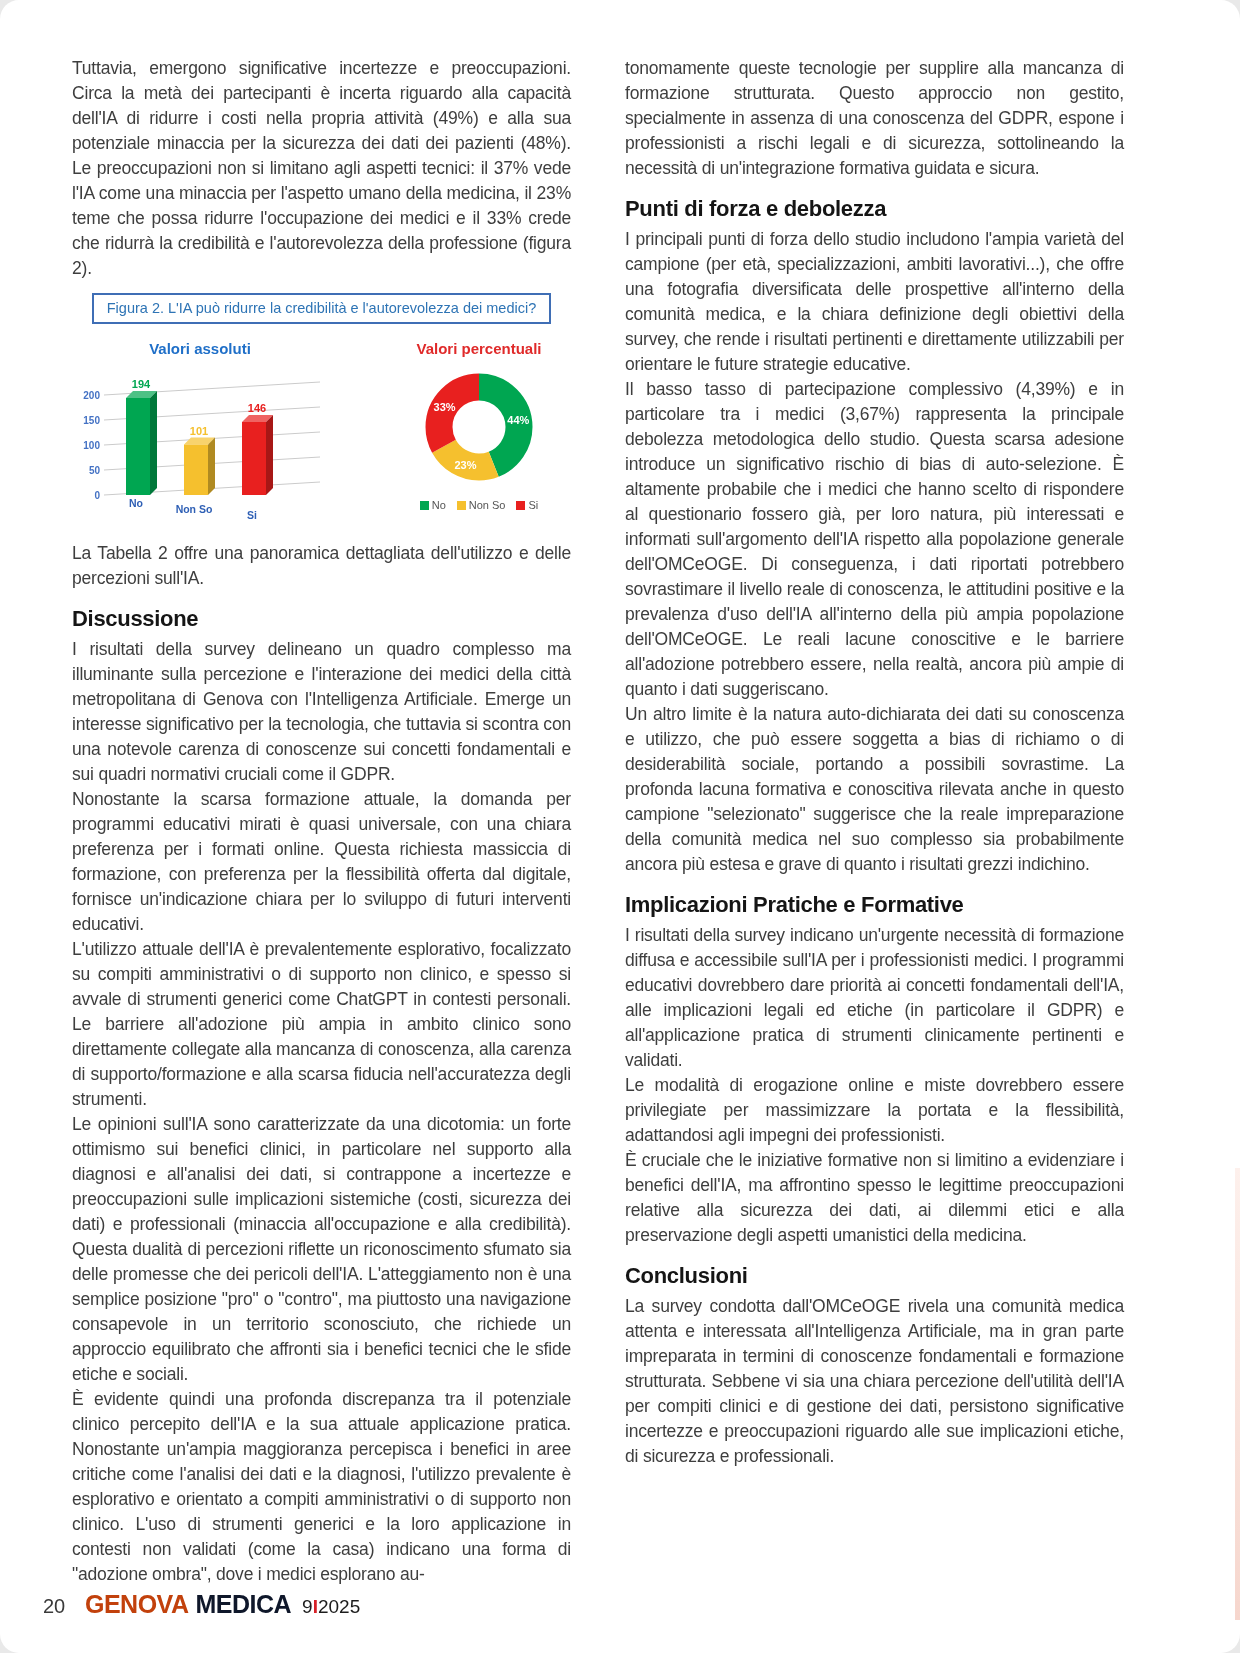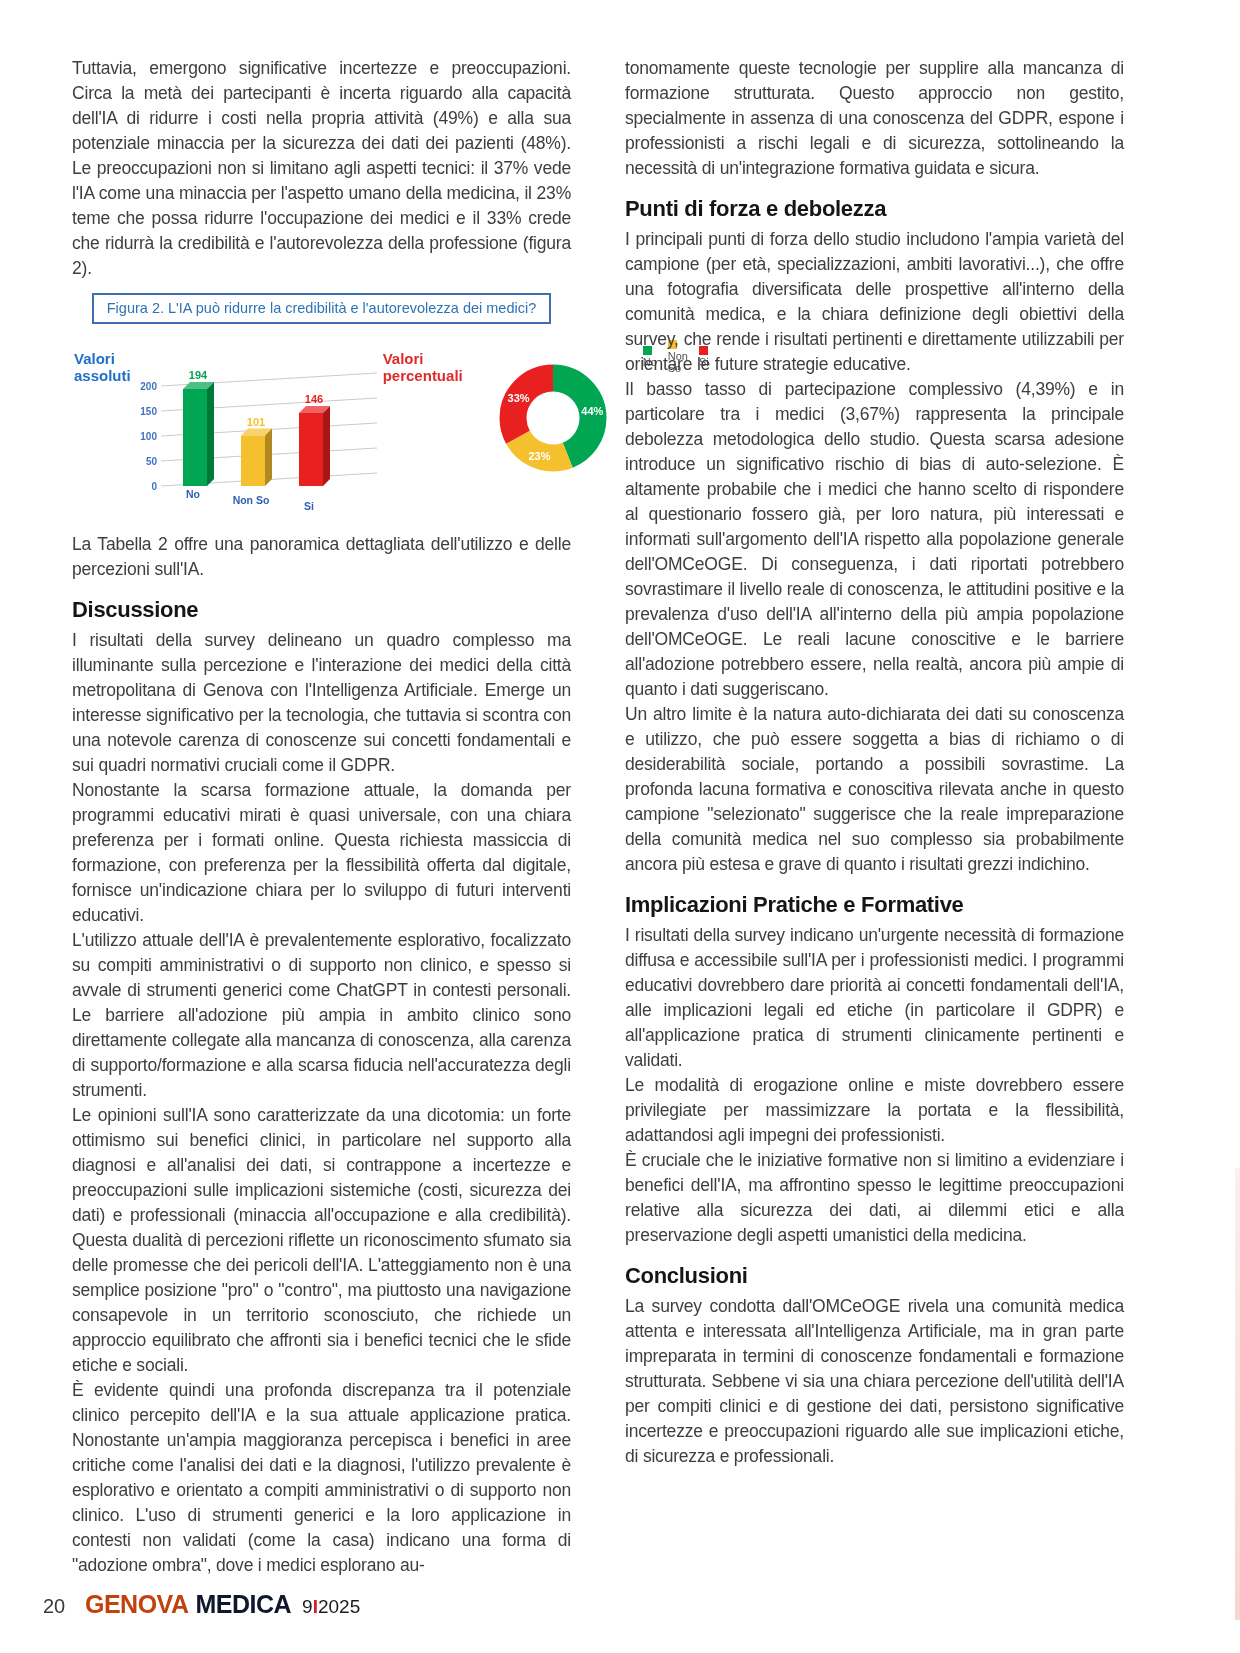--- a/index.html
+++ b/index.html
@@ -1,29 +1,29 @@
 <!DOCTYPE html>
 <html lang="it"><head>
 <meta charset="utf-8">
 <style>
   html,body{margin:0;padding:0;background:#e9e9e9;}
   .page{position:relative;width:1240px;height:1653px;background:#ffffff;
-        font-family:"Liberation Sans",sans-serif;overflow:hidden;margin:0 auto;}
+        font-family:"Liberation Sans",sans-serif;overflow:hidden;margin:0 auto;border-radius:19px;}
   .cols{position:absolute;top:56px;left:72px;width:1052px;display:flex;gap:54px;}
   .col{flex:1;min-width:0;}
   p.body{margin:0;font-size:17.5px;line-height:25px;text-align:justify;
          color:#3e3e3e;letter-spacing:-0.2px;}
   h2.sec{margin:15px 0 5px;font-size:22px;color:#151515;letter-spacing:-0.3px;
          font-weight:bold;}
   
   .fig{margin:12px 0 8px;}
-  .fig-caption{display:table;margin:0 auto 24px;border:2px solid #3f6eb5;
+  .fig-caption{display:table;margin:0 auto 14px;border:2px solid #3f6eb5;
                color:#2e74b5;font-size:14.5px;padding:5px 13px 6px;background:#fff;}
   .charts{display:flex;justify-content:space-between;align-items:flex-start;padding:0 2px;}
-  .chart-col{display:flex;flex-direction:row;align-items:flex-start;}
+  .chart-col{display:flex;flex-direction:column;align-items:center;}
   .chart-title{font-size:15px;font-weight:bold;margin:2px 0 0;}
   .ct-blue{color:#1f6fc8;}
   .ct-red{color:#e02a2a;}
   .legend{display:flex;gap:11px;font-size:11px;color:#555;margin-top:-10px;align-items:center;}
   .legend .sw{display:inline-block;width:9px;height:9px;margin-right:3px;vertical-align:-1px;}
   
   .footer{position:absolute;left:43px;top:1590px;display:flex;align-items:baseline;}
   .page-num{font-size:20px;color:#3a3a3a;width:42px;}
   .brand{font-size:25px;font-weight:900;letter-spacing:-0.5px;}
   .brand-red{color:#c2410c;}

